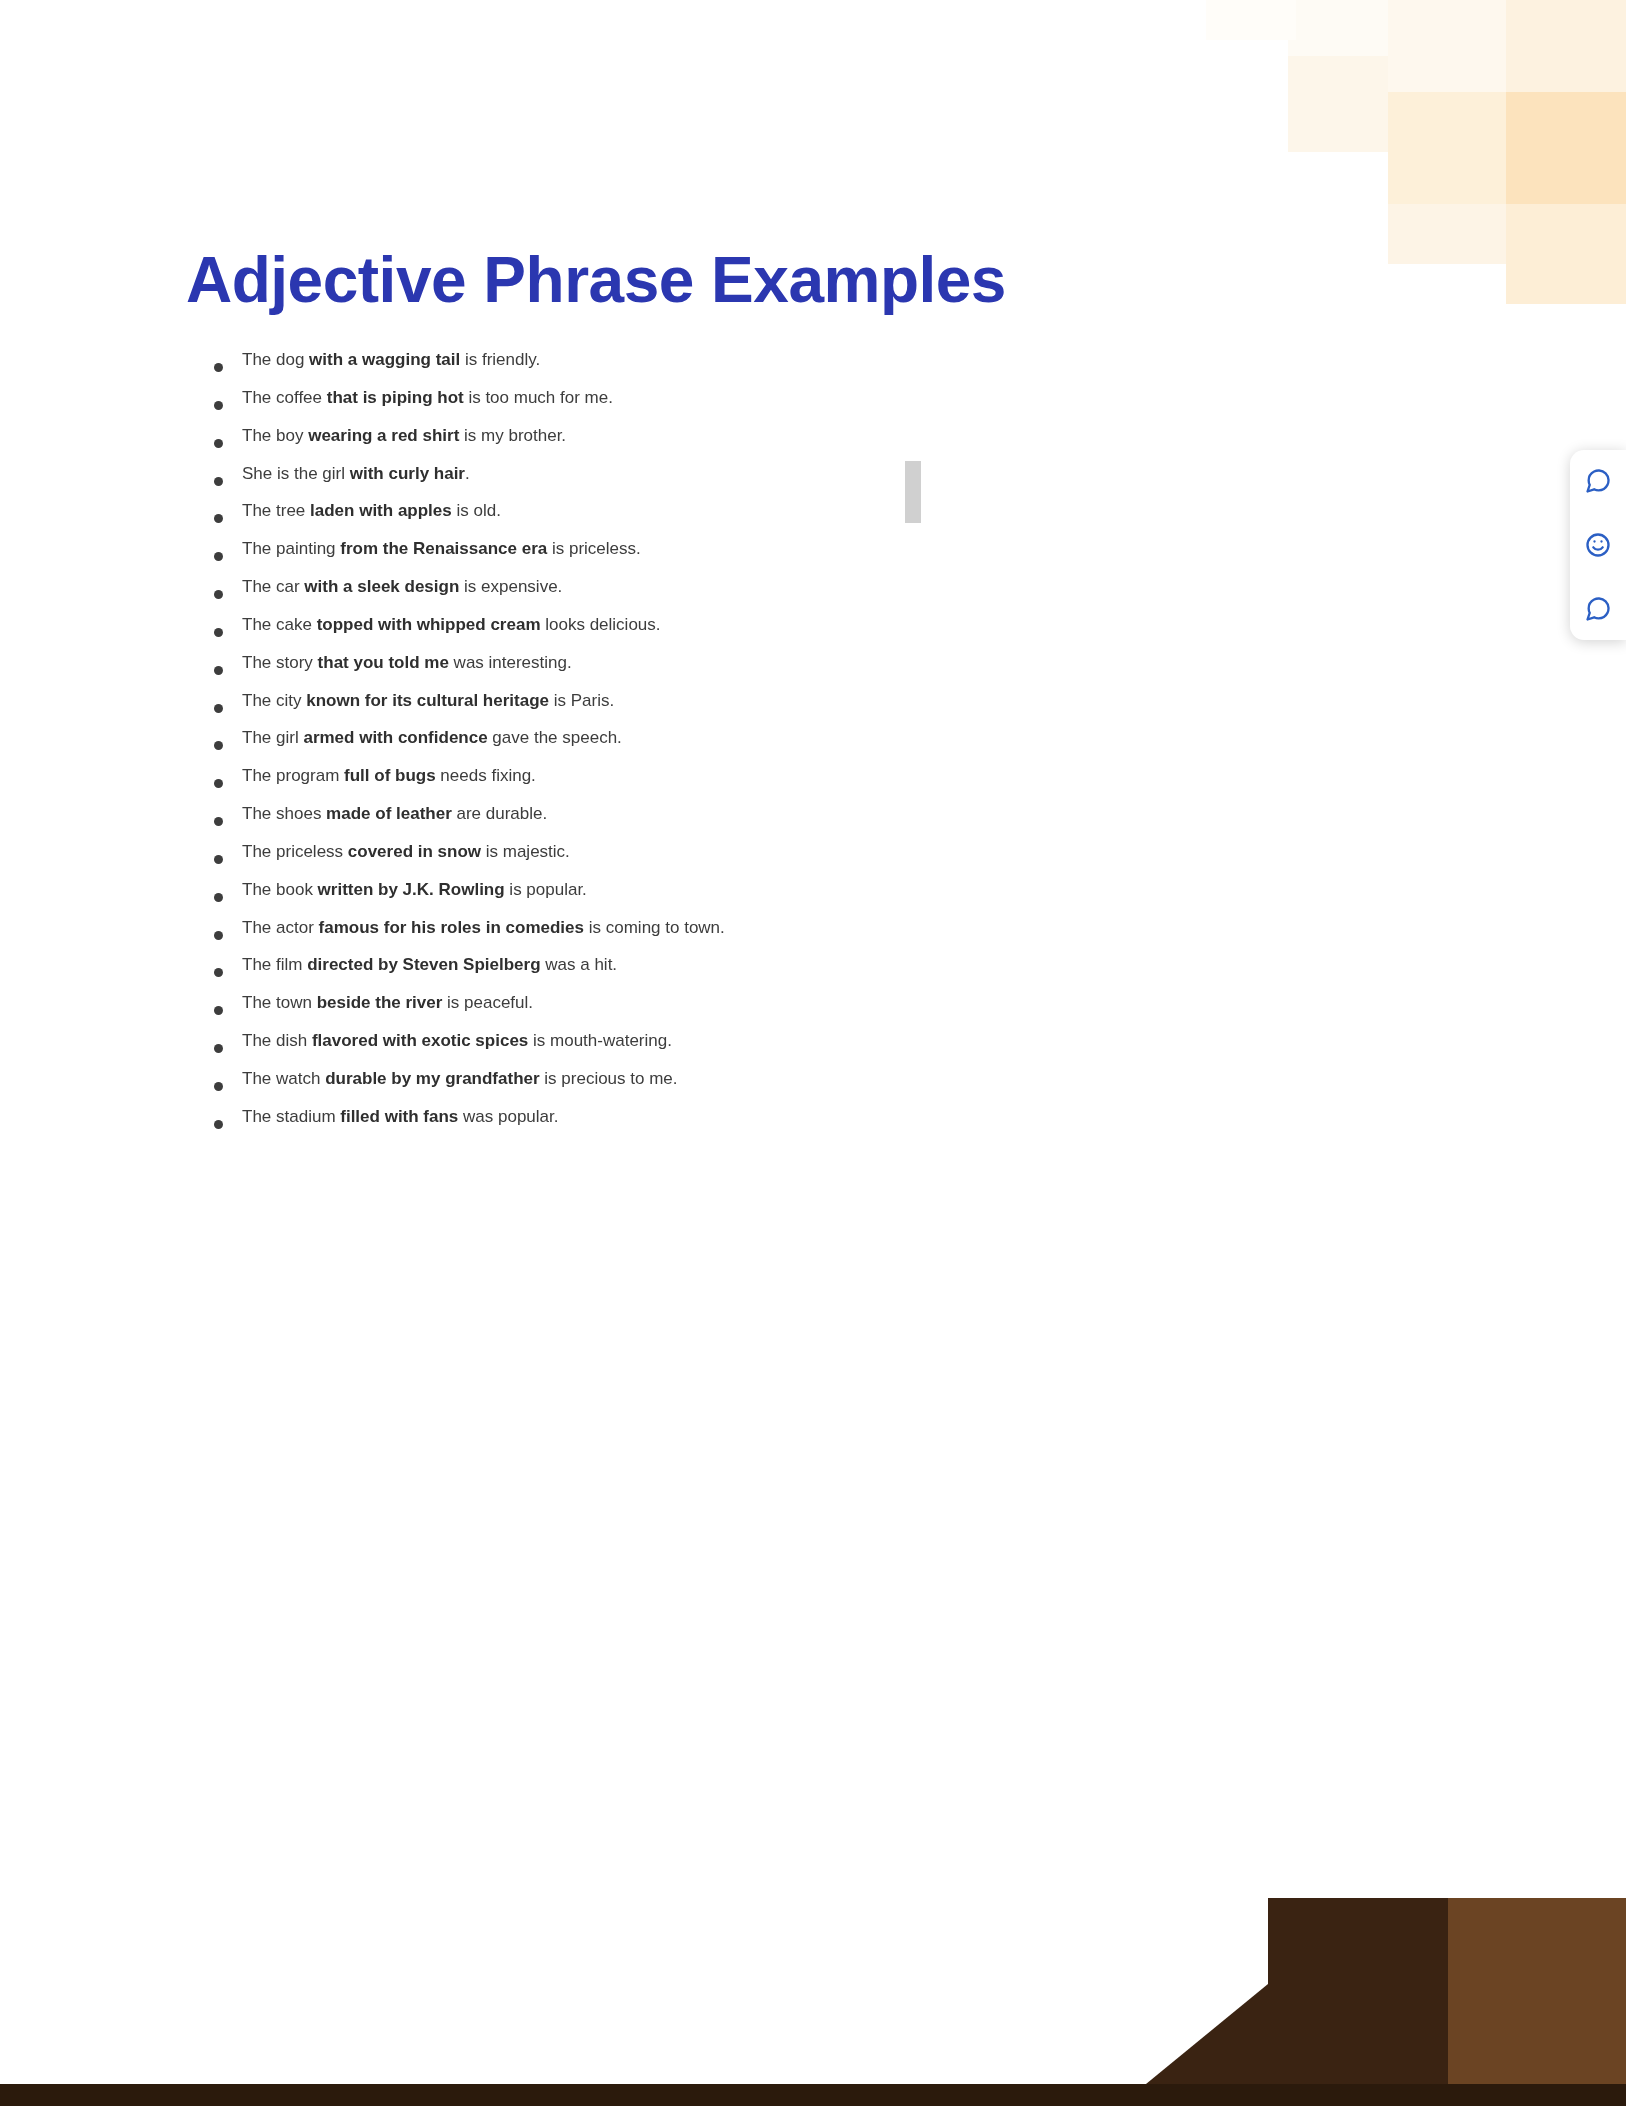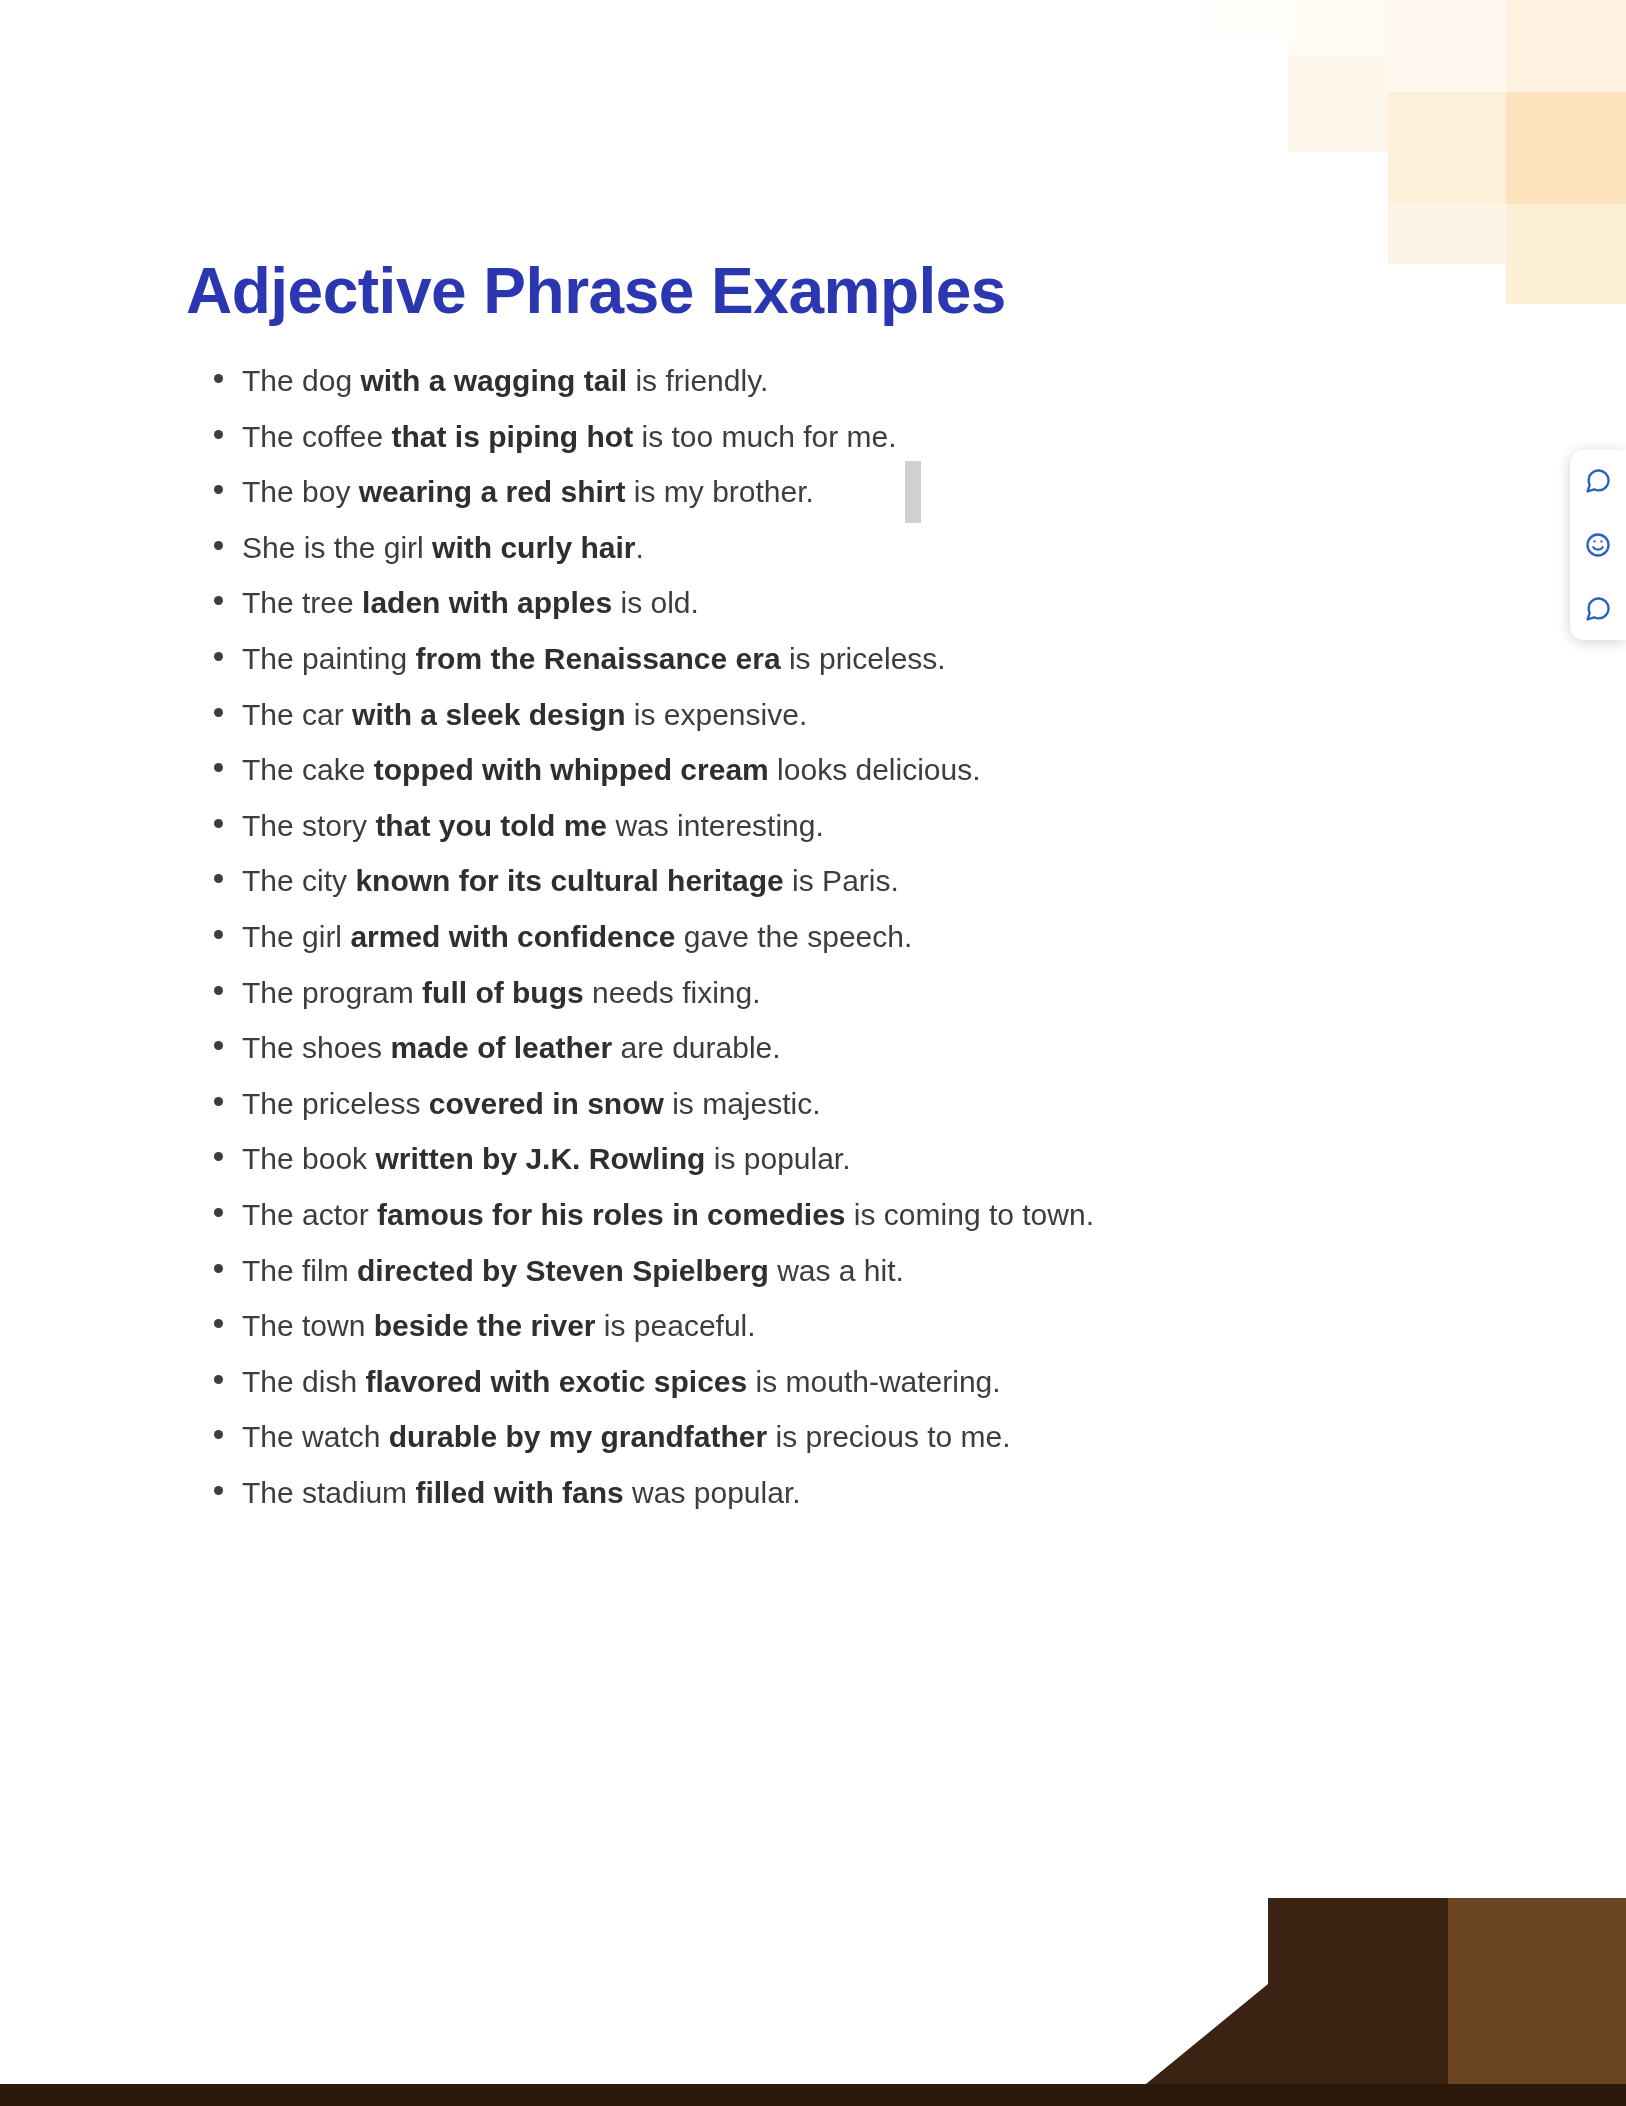--- a/index.html
+++ b/index.html
@@ -46,42 +46,42 @@
     bottom: 0;
     width: 1626px;
     height: 22px;
     background: #2b1a0c;
   }
 
   
   .content {
     position: absolute;
     left: 186px;
-    top: 252px;
+    top: 241px;
     width: 1150px;
   }
   h1.title {
     margin: 0 0 28px 0;
     font-size: 64px;
     line-height: 1.22;
     font-weight: bold;
     color: #2b37b0;
     letter-spacing: -0.5px;
     max-width: 820px;
   }
   ul.examples {
     list-style: none;
     margin: 0;
     padding: 0;
   }
   ul.examples li {
     position: relative;
     padding-left: 56px;
-    margin: 2px 0 10px 0;
-    font-size: 30px;
+    margin: 12px 0 10px 0;
+    font-size: 17px;
     line-height: 1.52;
     color: #3d3d3d;
   }
   ul.examples li::before {
     content: "";
     position: absolute;
     left: 28px;
     top: 16px;
     width: 9px;
     height: 9px;

